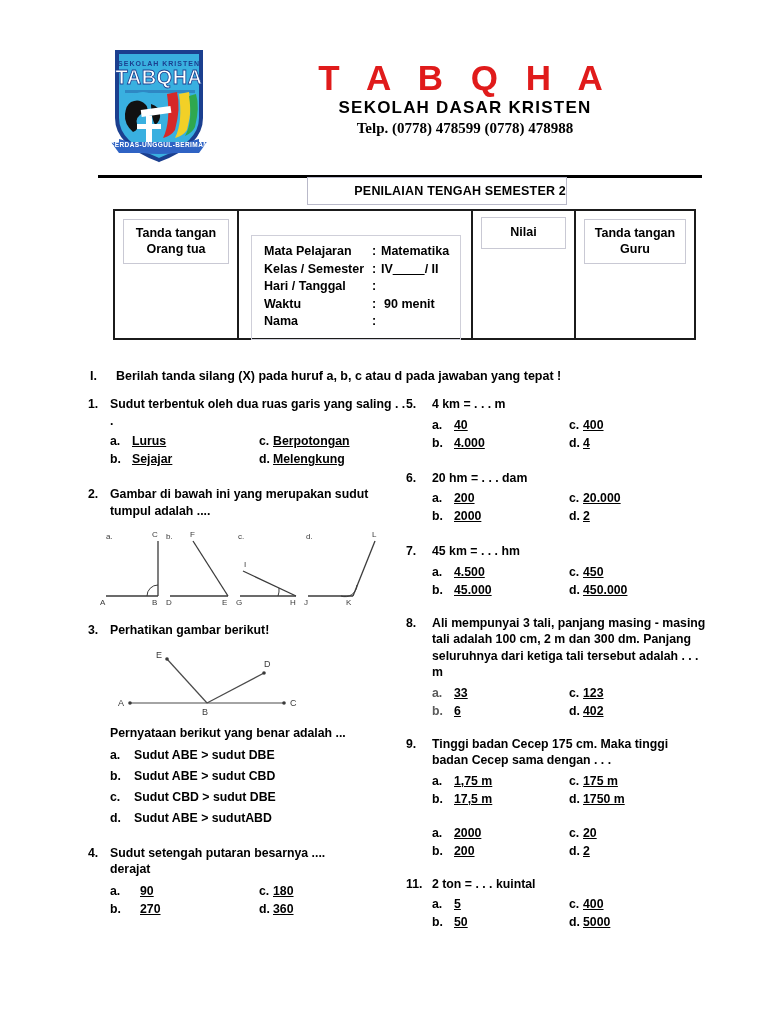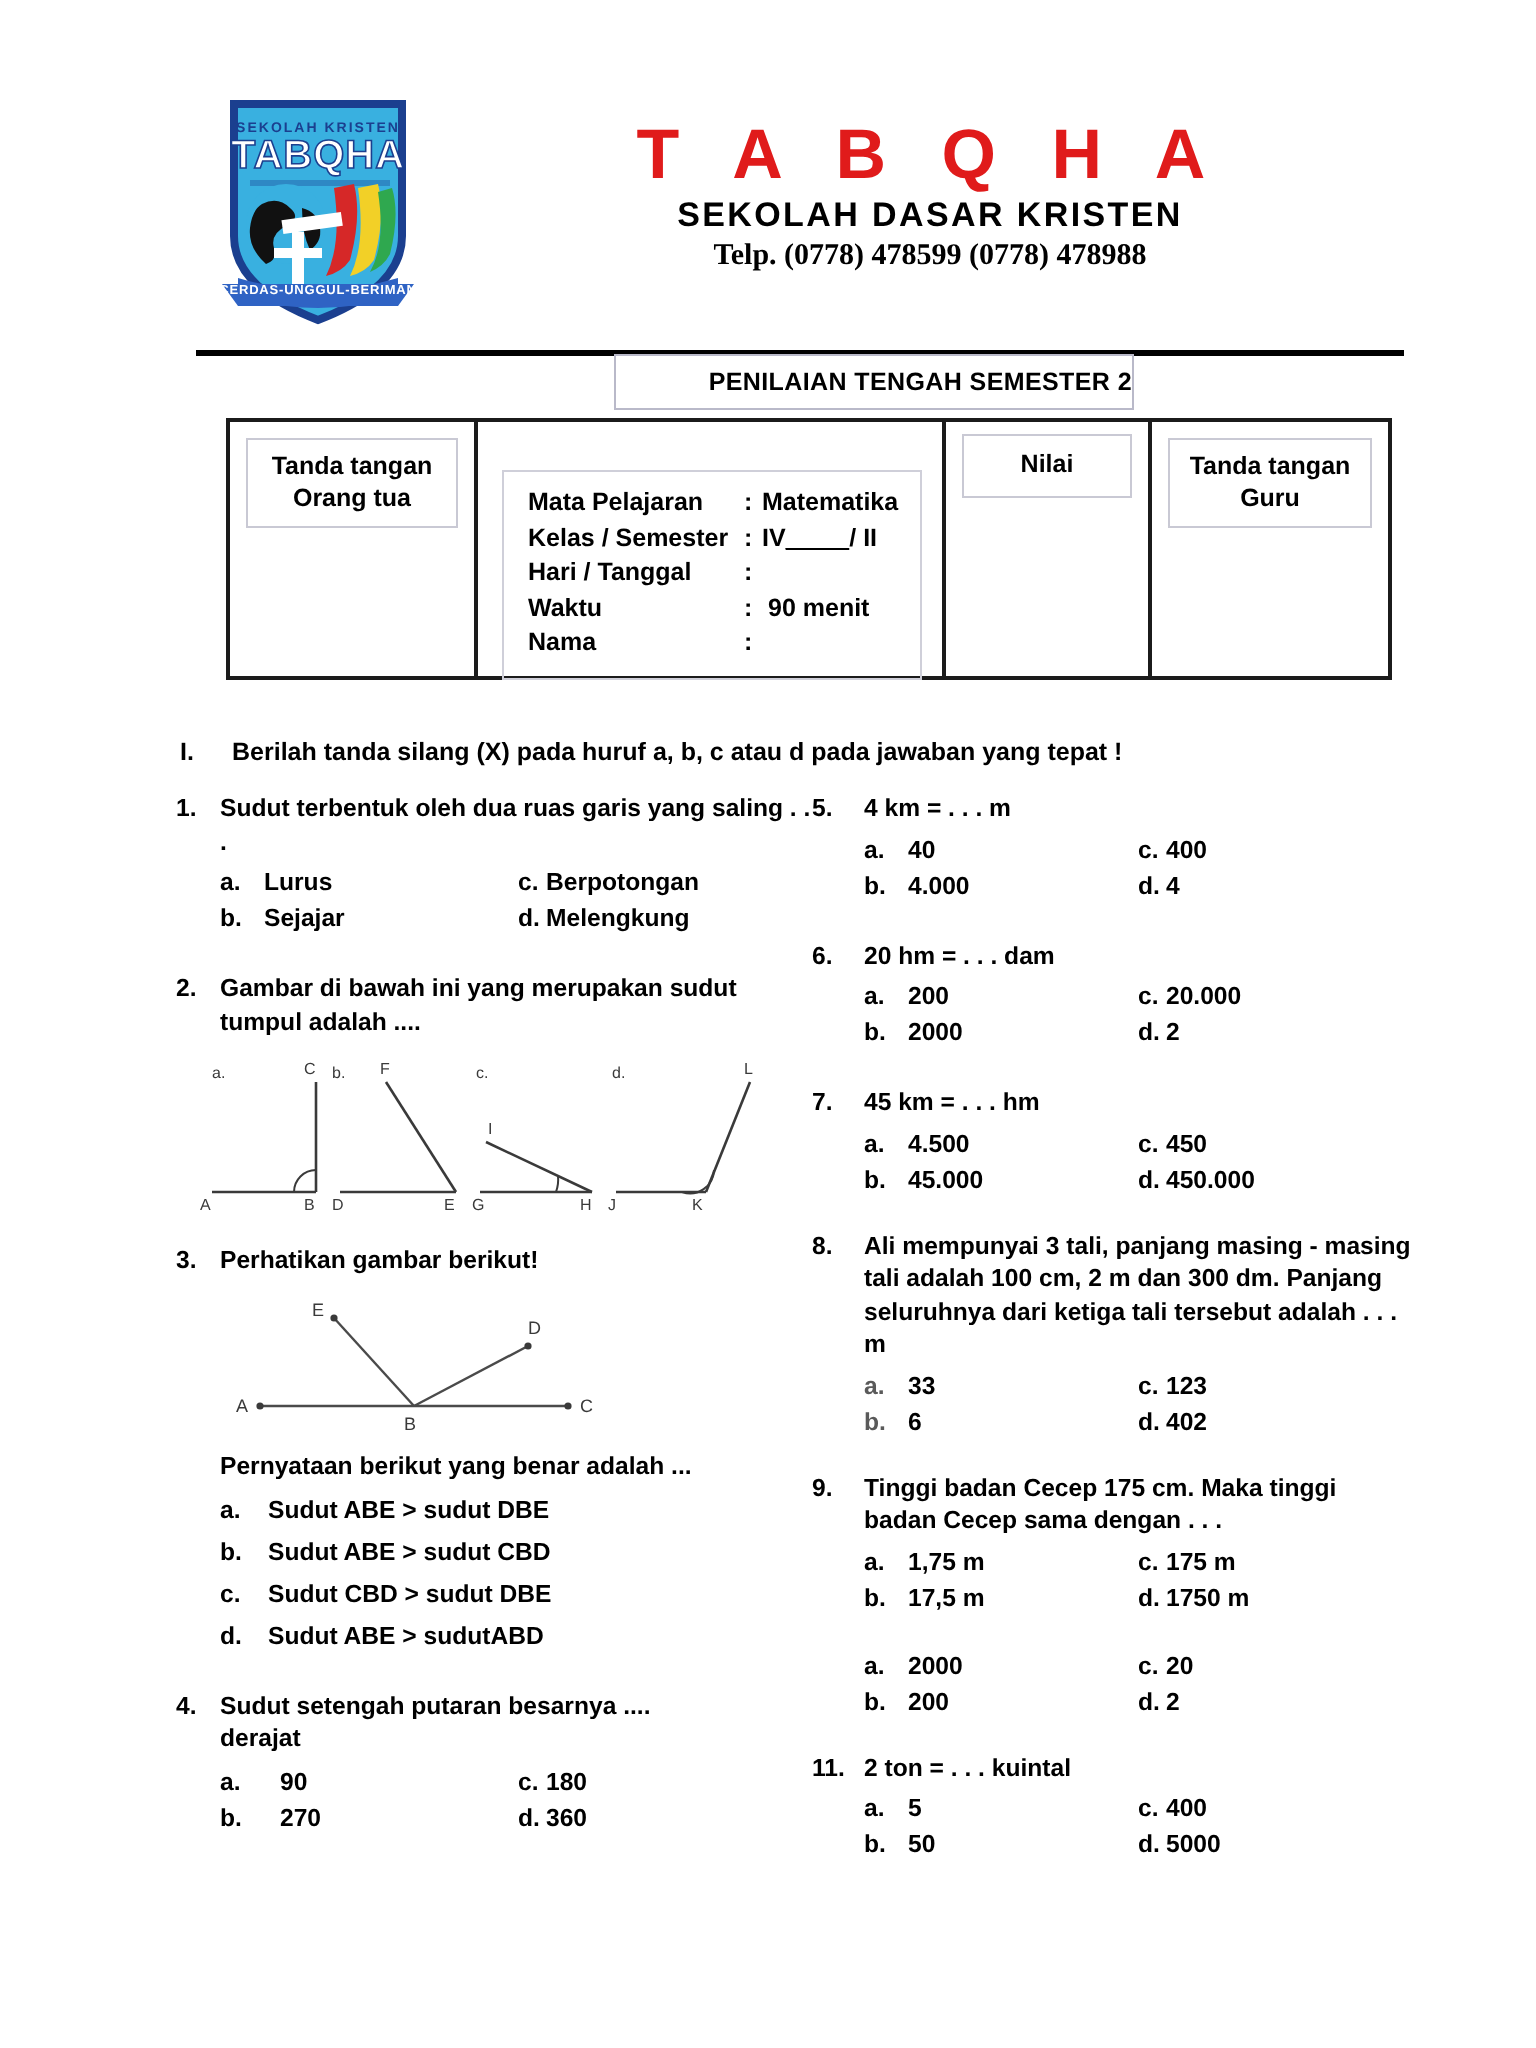--- a/index.html
+++ b/index.html
@@ -186,21 +186,21 @@
   }
   .opt-cell {
     display: flex;
     flex: 0 0 50%;
   }
   .opt-letter {
     flex: 0 0 auto;
     width: 22px;
   }
   .opt-letter.narrow { width: 14px; }
-  .opt-val { flex: 1 1 auto; }
+  .opt-val { flex: 1 1 auto; text-decoration: underline; }
   .faded { color: #5a5a5a; font-weight: bold; }
 
   .sub-text {
     font-size: 12.3px;
     font-weight: bold;
     line-height: 17px;
     padding-left: 22px;
   }
   .stmt-text {
     font-size: 12.3px;

